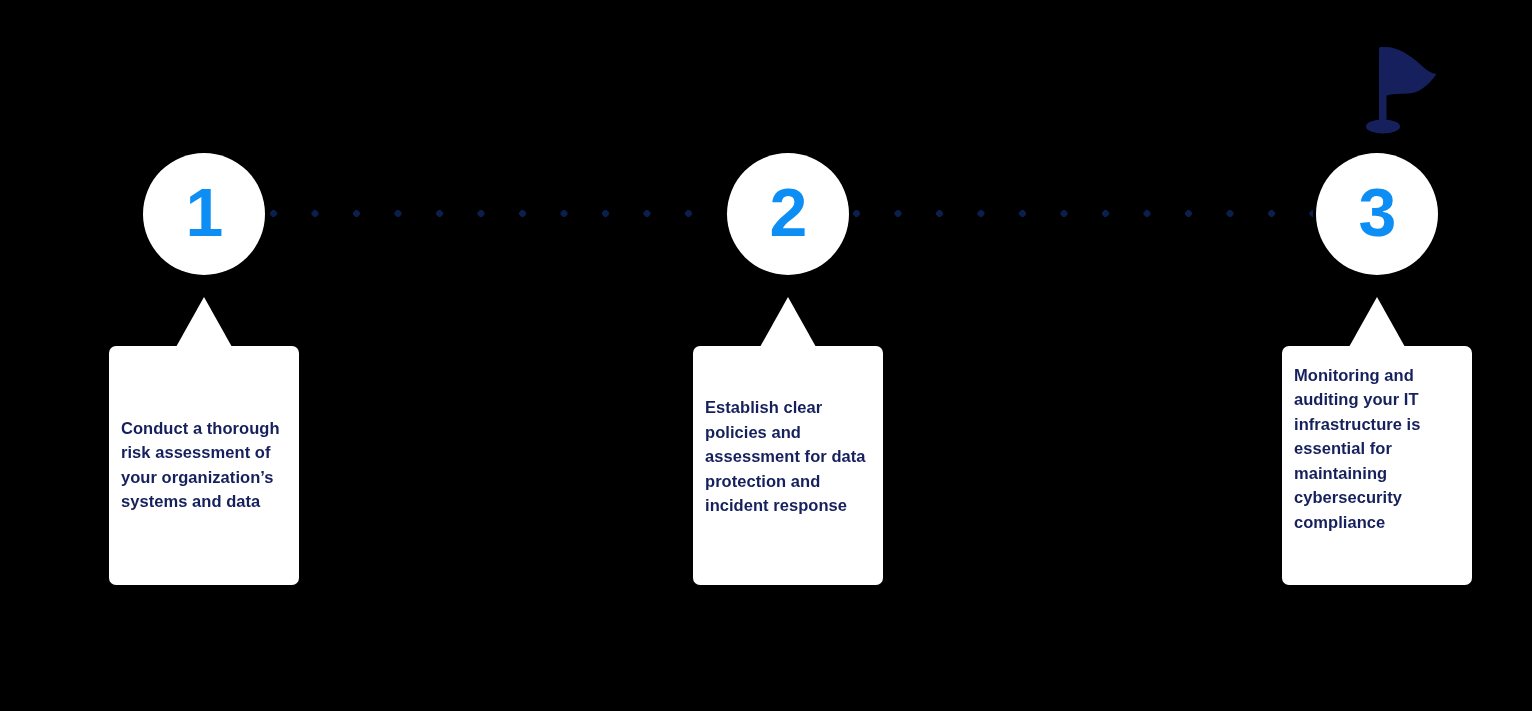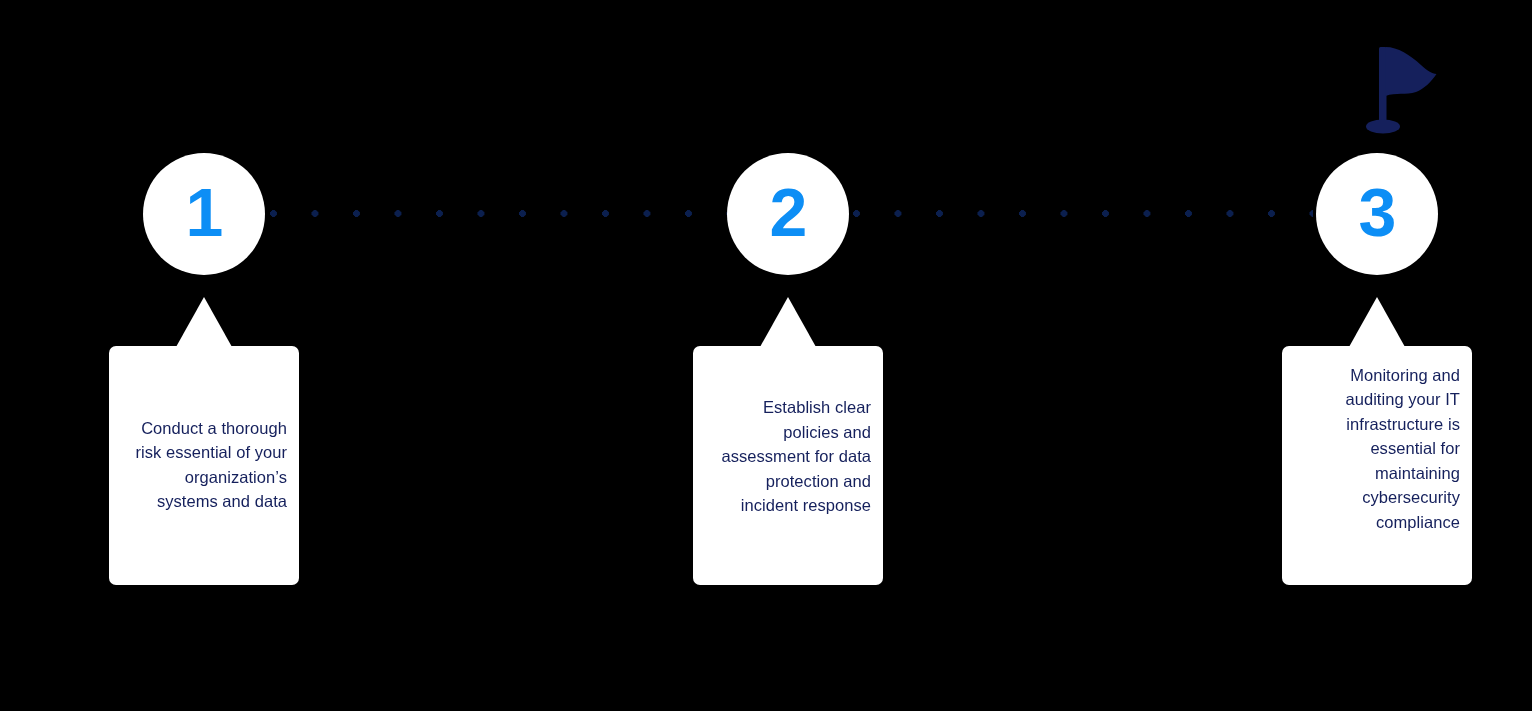--- a/index.html
+++ b/index.html
@@ -103,23 +103,23 @@
     background: #ffffff;
     border-radius: 7px;
     padding: 14px 12px;
     display: flex;
     align-items: center;
     justify-content: center;
   }
   .card-text {
     font-size: 16.5px;
     line-height: 1.48;
-    font-weight: 400;
+    font-weight: 700;
     color: var(--text-navy);
-    text-align: right;
+    text-align: left;
     letter-spacing: 0.05px;
   }
 
   
   .step-1 .card-text { transform: translateY(-1px); }
   .step-2 .card-text { transform: translateY(-9px); }
   .step-3 .card-text { transform: translateY(-17px); }
 
   
   .flag-icon {
@@ -139,21 +139,21 @@
   <div class="connector seg-1"></div>
   <div class="connector seg-2"></div>
 
   <div class="step step-1">
     <div class="circle">
       <span class="circle-number">1</span>
     </div>
     <div class="card-wrap">
       <div class="card-pointer"></div>
       <div class="card">
-        <div class="card-text">Conduct a thorough risk essential of your organization’s systems and data</div>
+        <div class="card-text">Conduct a thorough risk assessment of your organization’s systems and data</div>
       </div>
     </div>
   </div>
 
   <div class="step step-2">
     <div class="circle">
       <span class="circle-number">2</span>
     </div>
     <div class="card-wrap">
       <div class="card-pointer"></div>

